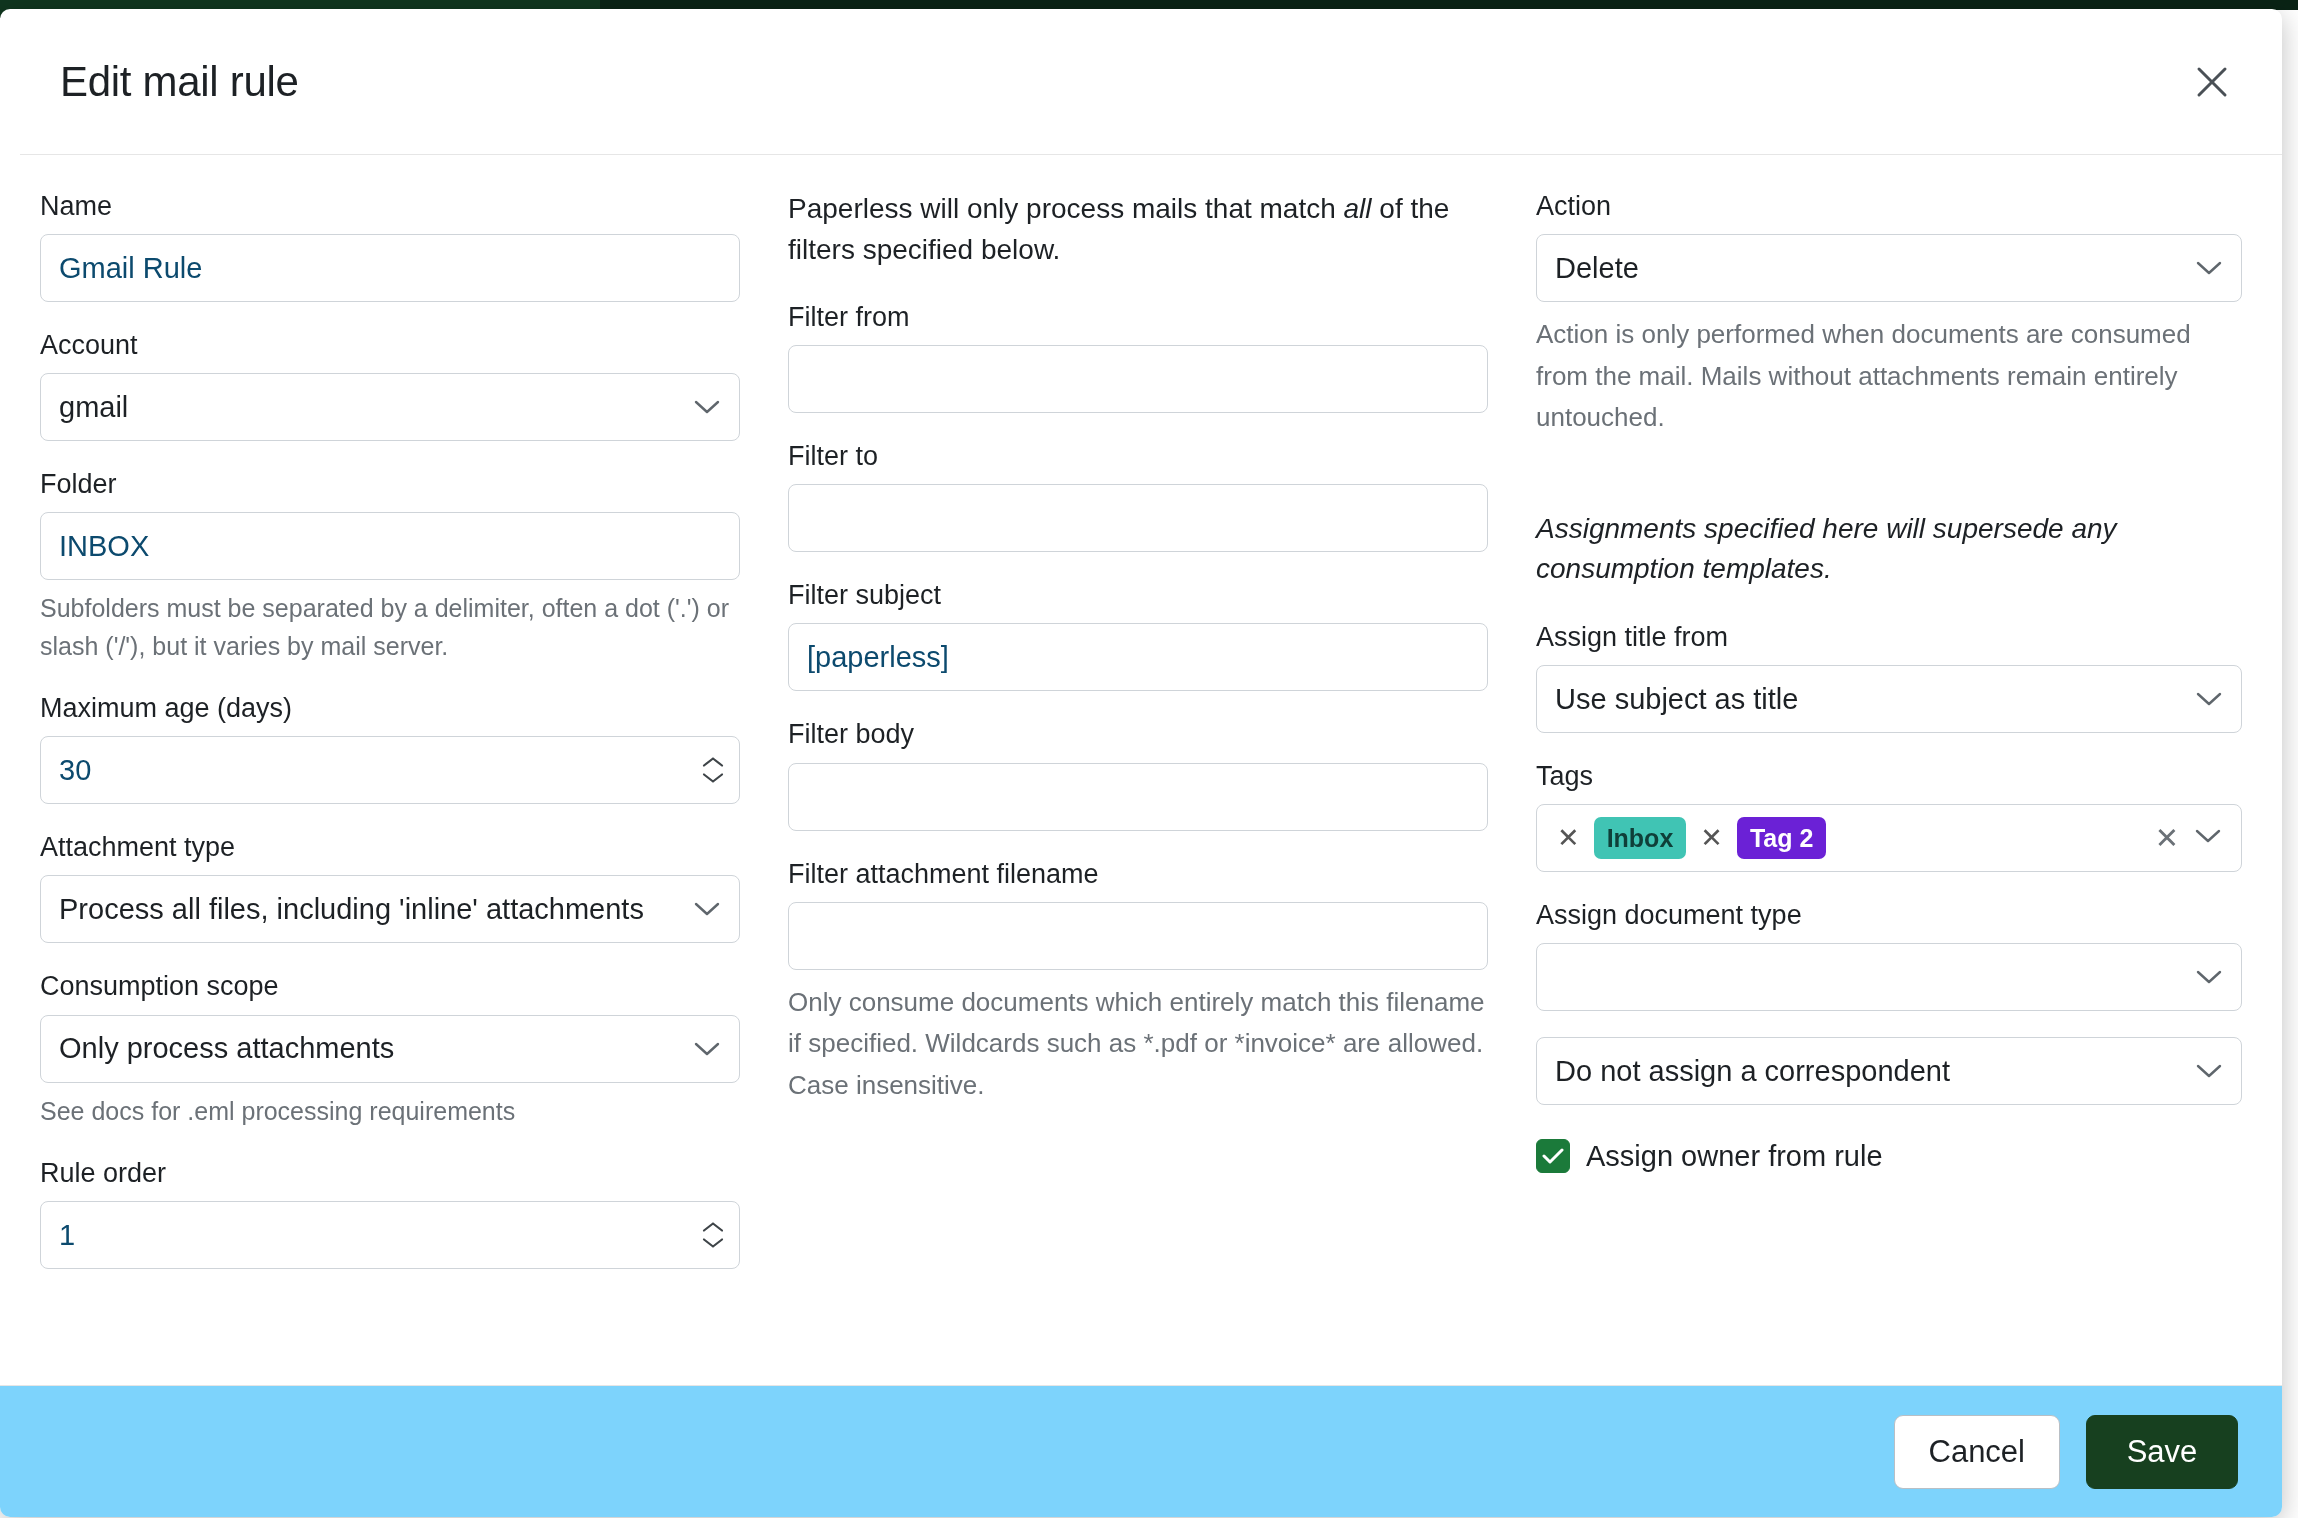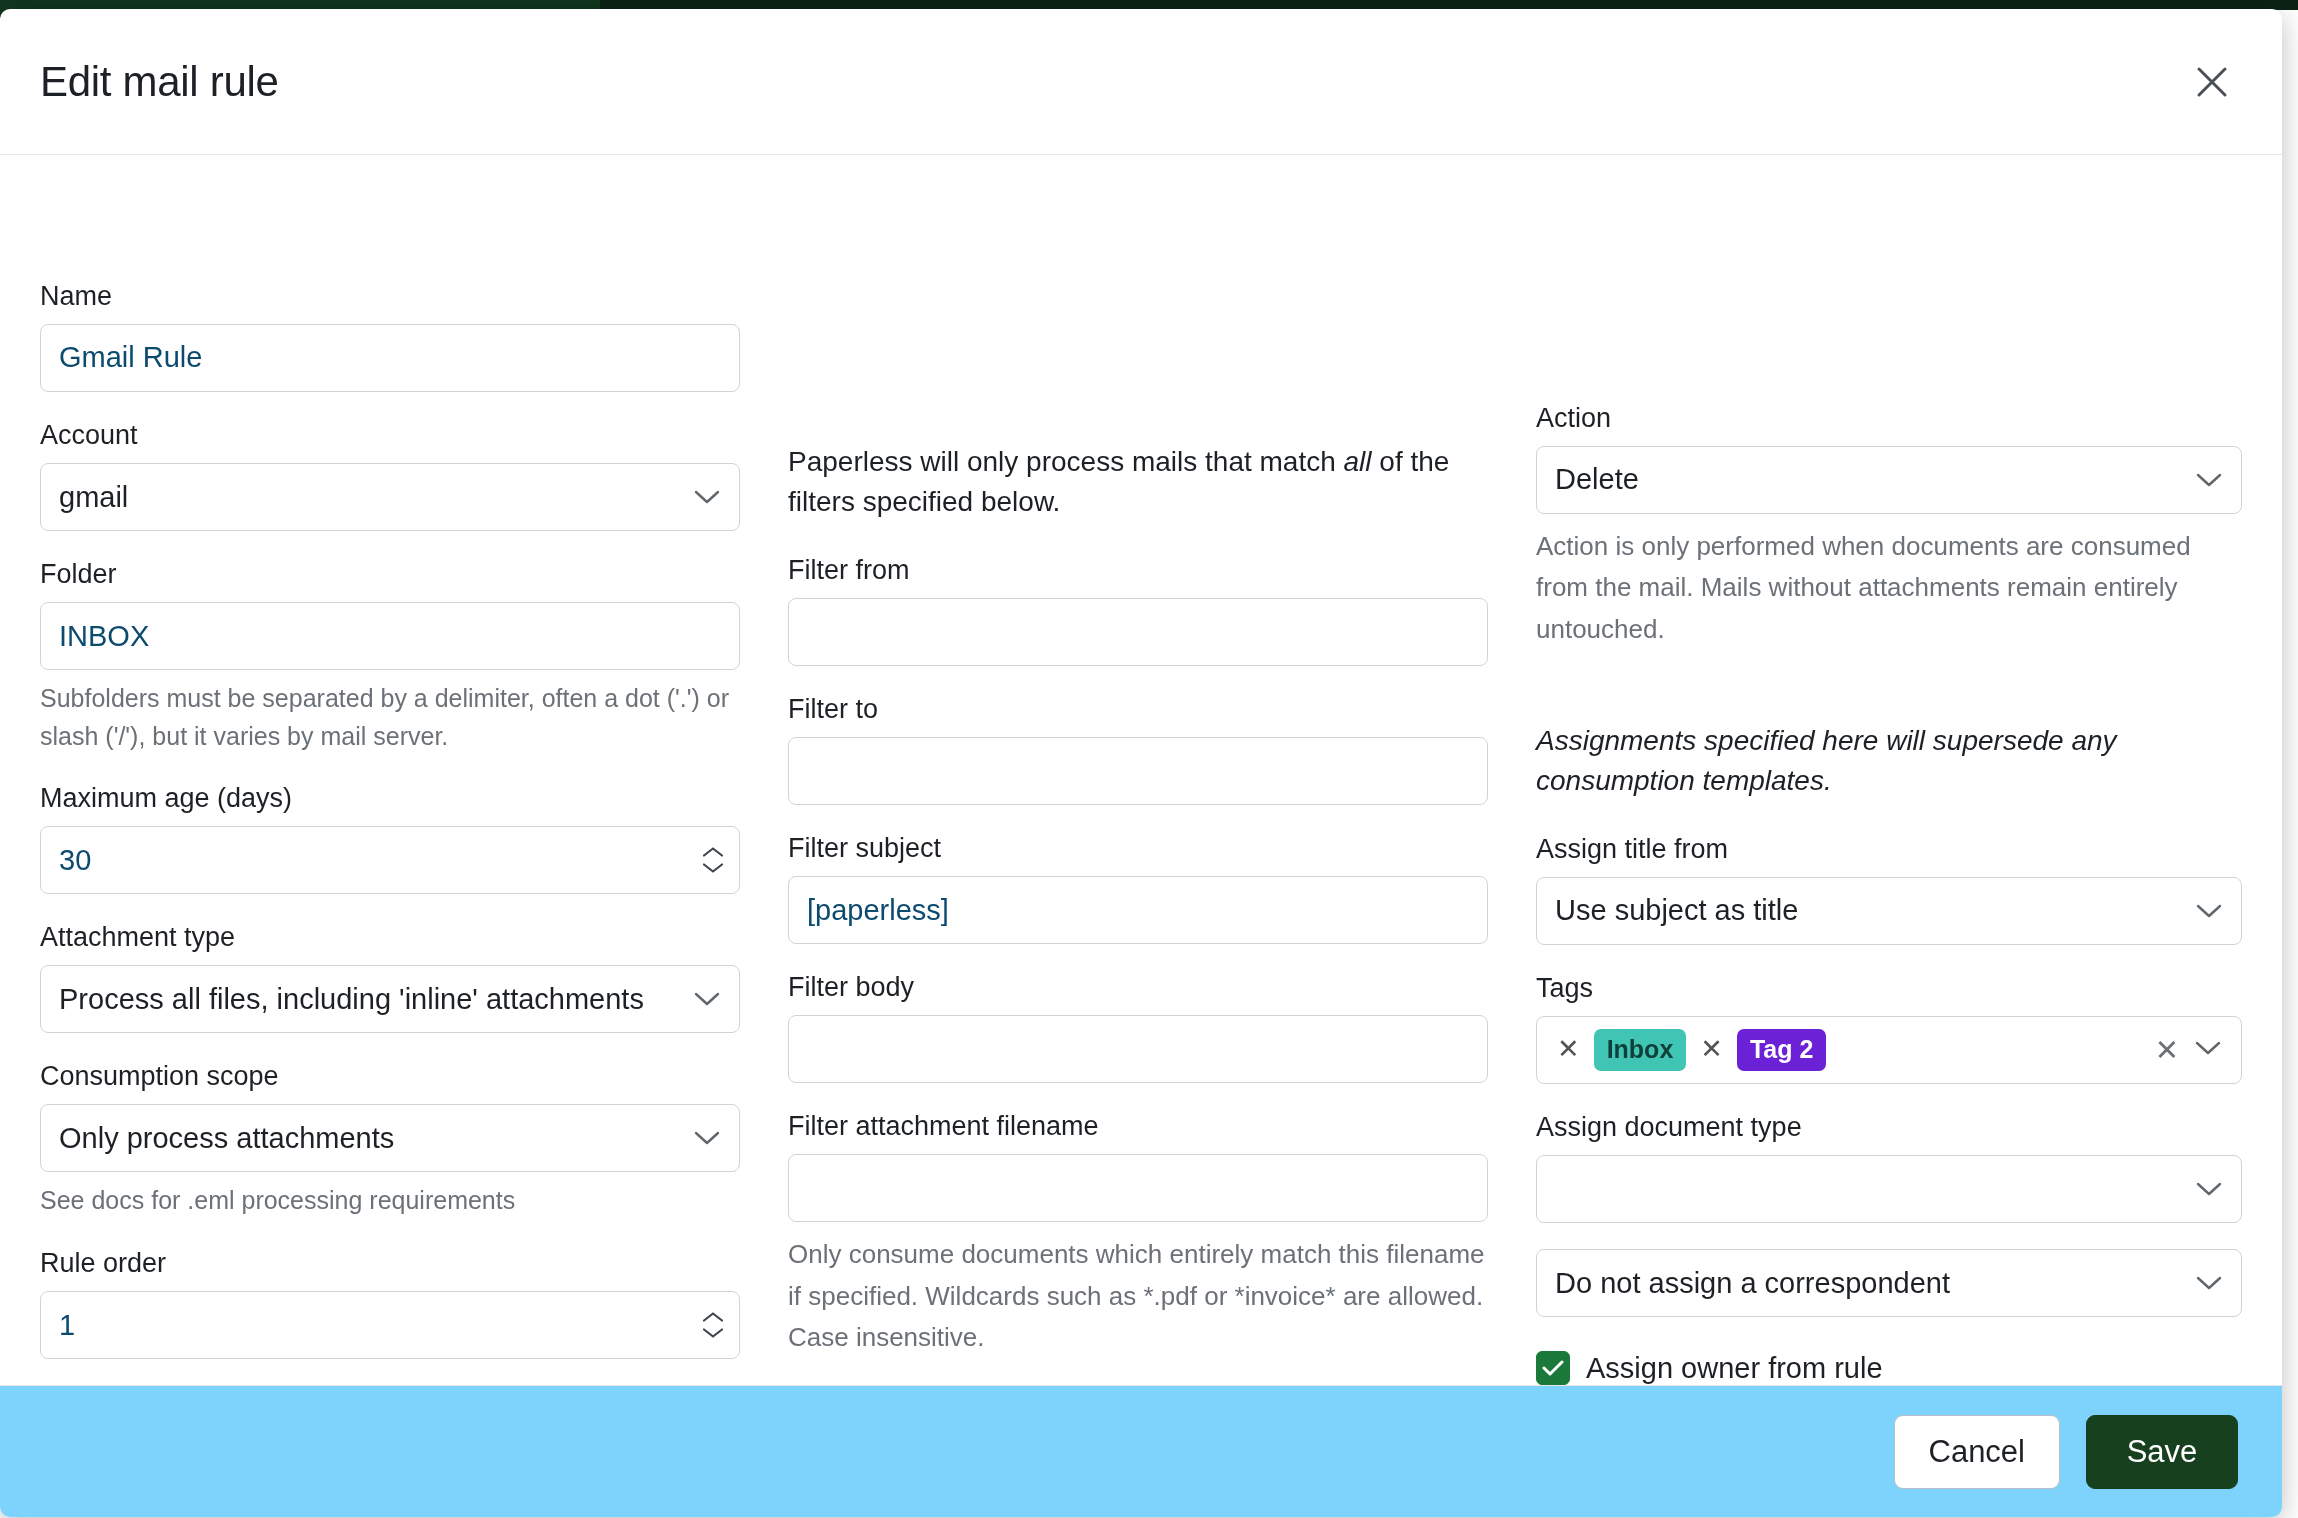--- a/index.html
+++ b/index.html
@@ -33,41 +33,41 @@
     border-radius: 10px;
     box-shadow: 0 6px 28px rgba(0,0,0,0.25);
     overflow: hidden;
   }
   .modal-header {
     height: 146px;
     border-bottom: 1px solid #e6e6e6;
     display: flex; align-items: center;
     padding: 16px 40px;
     position: relative;
+    margin-left: 20px;
   }
   .modal-title {
     font-size: 42px;
     color: #1d2125;
     font-weight: 400;
     letter-spacing: -0.3px;
   }
   .close-btn {
     position: absolute; right: 44px; top: 50%; transform: translateY(-50%);
     width: 52px; height: 52px;
     display: flex; align-items: center; justify-content: center;
     cursor: pointer;
     background: none; border: none;
   }
   .close-btn svg { display:block; }
   .modal-body {
     display: flex;
     padding: 34px 40px 0 40px;
     gap: 48px;
     height: 1230px;
-    align-items: flex-end;
   }
   .col { flex: 1 1 0; min-width: 0; }
   .col-1 { max-width: 700px; }
   .col-2 { max-width: 700px; }
   .col-3 { max-width: 710px; }
 
   label, .lbl {
     display: block;
     font-size: 27px;
     color: #1d2125;

